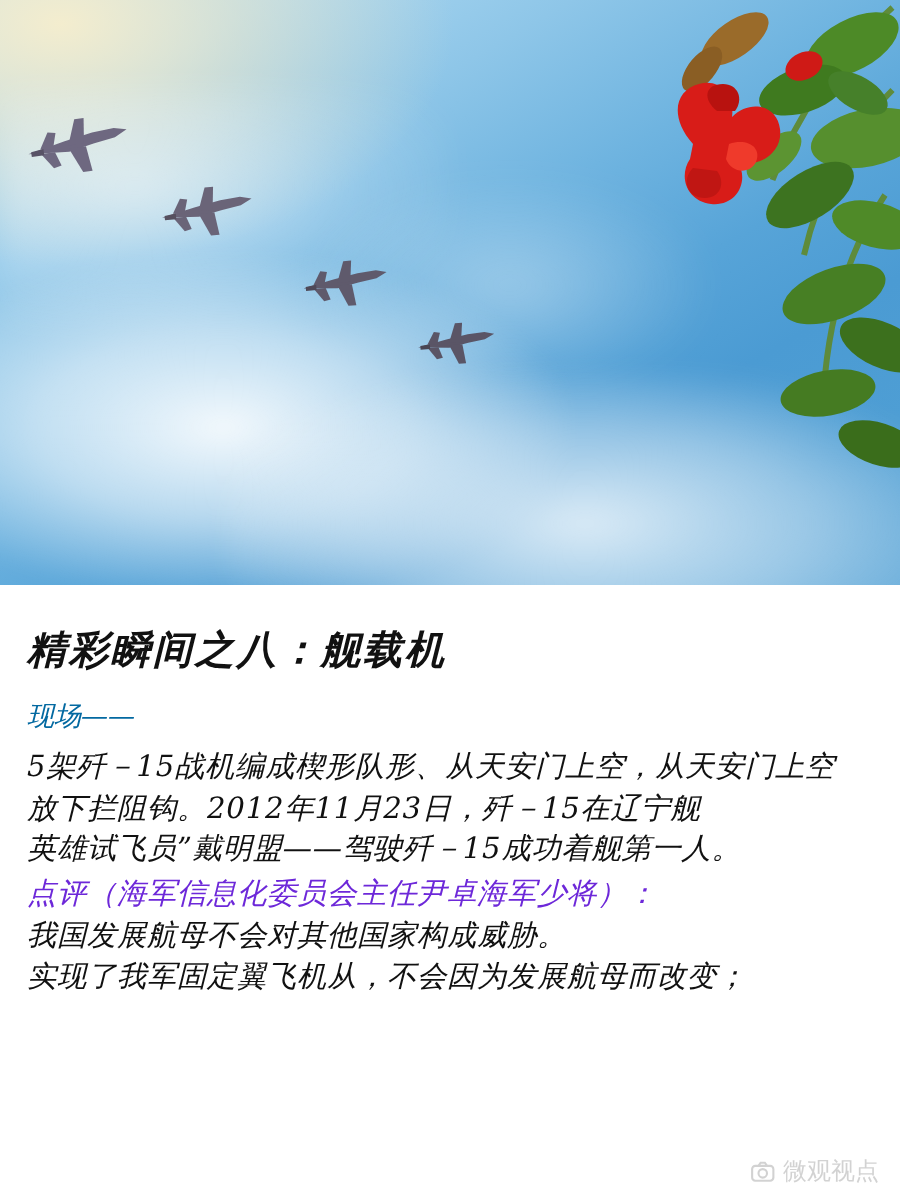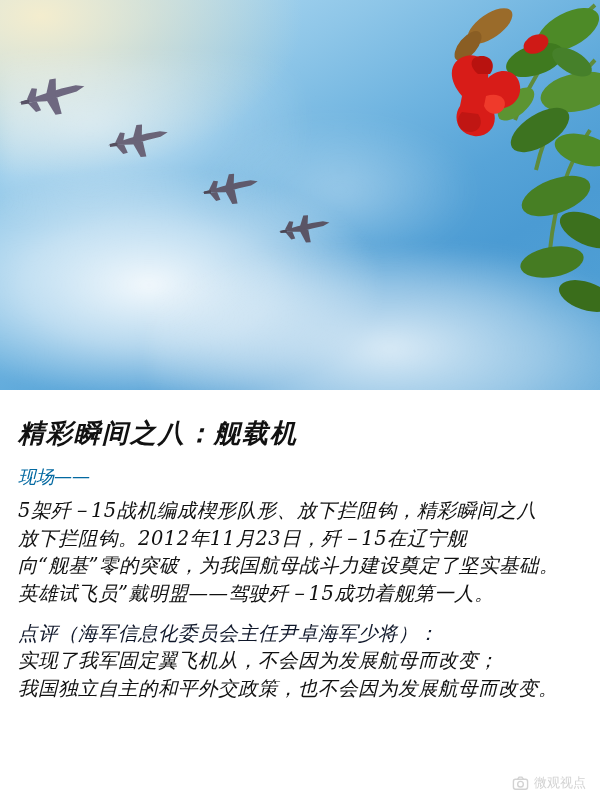--- a/index.html
+++ b/index.html
@@ -96,34 +96,34 @@
     line-height:1.42;
     color:#111;
     font-style:italic;
     font-family:"DejaVu Serif", serif;
     letter-spacing:0.5px;
     white-space:nowrap;
   }
   .comment-head {
     font-size:19.5px;
     line-height:1.42;
-    color:#0f172a;
+    color:#6d28d9;
     font-style:italic;
     font-family:"DejaVu Serif", serif;
     letter-spacing:0.5px;
-    margin-top:12px;
+    margin-top:2px;
   }
 
   
   .watermark {
     position:absolute;
     right:14px; bottom:8px;
     display:flex; align-items:center; gap:5px;
     color:#cfcfcf;
-    font-size:13px;
+    font-size:16px;
     font-family:"Liberation Sans", sans-serif;
     opacity:0.92;
     justify-content:flex-end;
   }
   .wm-icon { width:17px; height:17px; display:block; }
 </style>
 </head>
 <body>
 
 <div id="page">
@@ -224,28 +224,27 @@
           <ellipse cx="196" cy="44" rx="13" ry="9" transform="rotate(-25 196 44)"></ellipse>
         </g>
       </svg>
     </div>
   </div>
 
   <div class="textblock">
     <div class="headline">精彩瞬间之八：舰载机</div>
     <div class="scene-label">现场——</div>
 
-    <div class="body-line">5架歼－15战机编成楔形队形、放下拦阻钩，精彩瞬间之八</div>
+    <div class="body-line">5架歼－15战机编成楔形队形、从天安门上空，从天安门上空</div>
     <div class="body-line">放下拦阻钩。2012年11月23日，歼－15在辽宁舰</div>
-    <div class="body-line">向“舰基”零的突破，为我国航母战斗力建设奠定了坚实基础。</div>
     <div class="body-line">英雄试飞员”戴明盟——驾驶歼－15成功着舰第一人。</div>
 
     <div class="comment-head">点评（海军信息化委员会主任尹卓海军少将）：</div>
+    <div class="body-line">我国发展航母不会对其他国家构成威胁。</div>
     <div class="body-line">实现了我军固定翼飞机从，不会因为发展航母而改变；</div>
-    <div class="body-line">我国独立自主的和平外交政策，也不会因为发展航母而改变。</div>
   </div>
 
   <div class="watermark">
     <span class="wm-icon">
       <svg class="wm-icon" viewBox="0 0 24 24" fill="none" stroke="#cfcfcf" stroke-width="2">
         <rect x="2" y="6" width="20" height="14" rx="3"></rect>
         <circle cx="12" cy="13" r="4"></circle>
         <path d="M8 6 L10 3 L14 3 L16 6"></path>
       </svg>
     </span>

